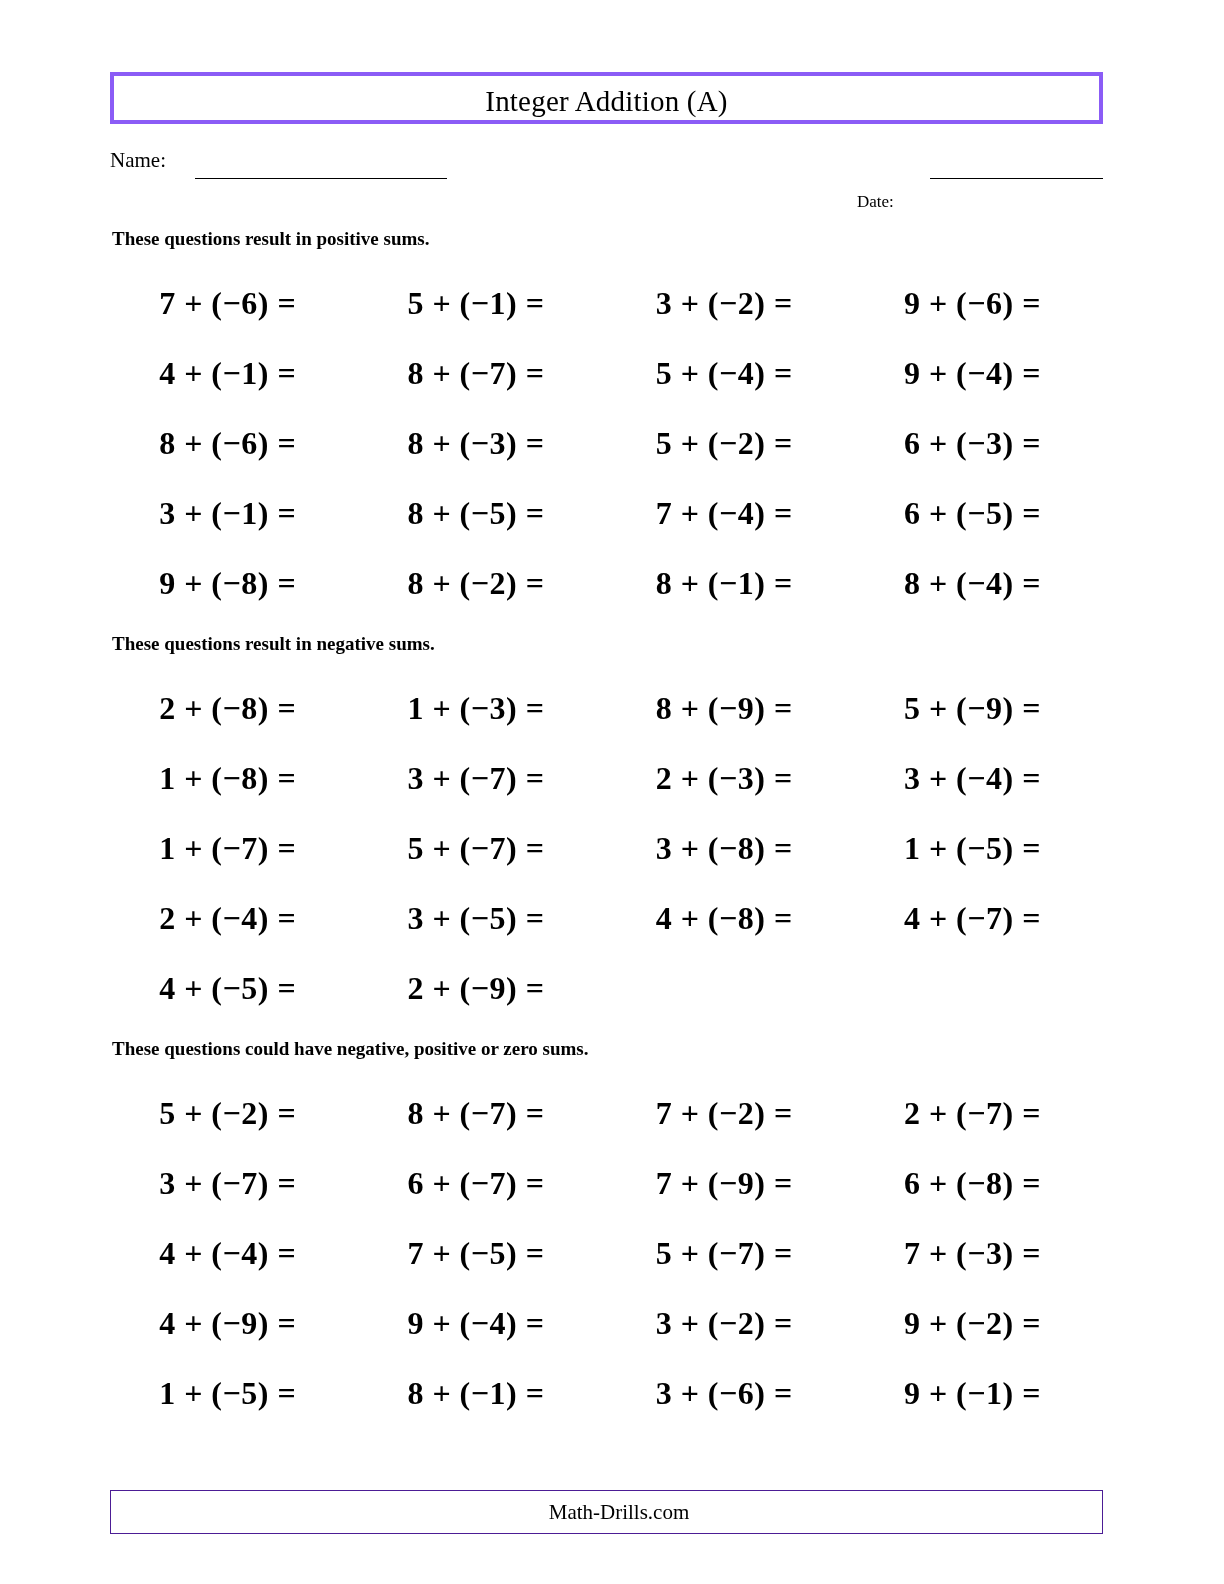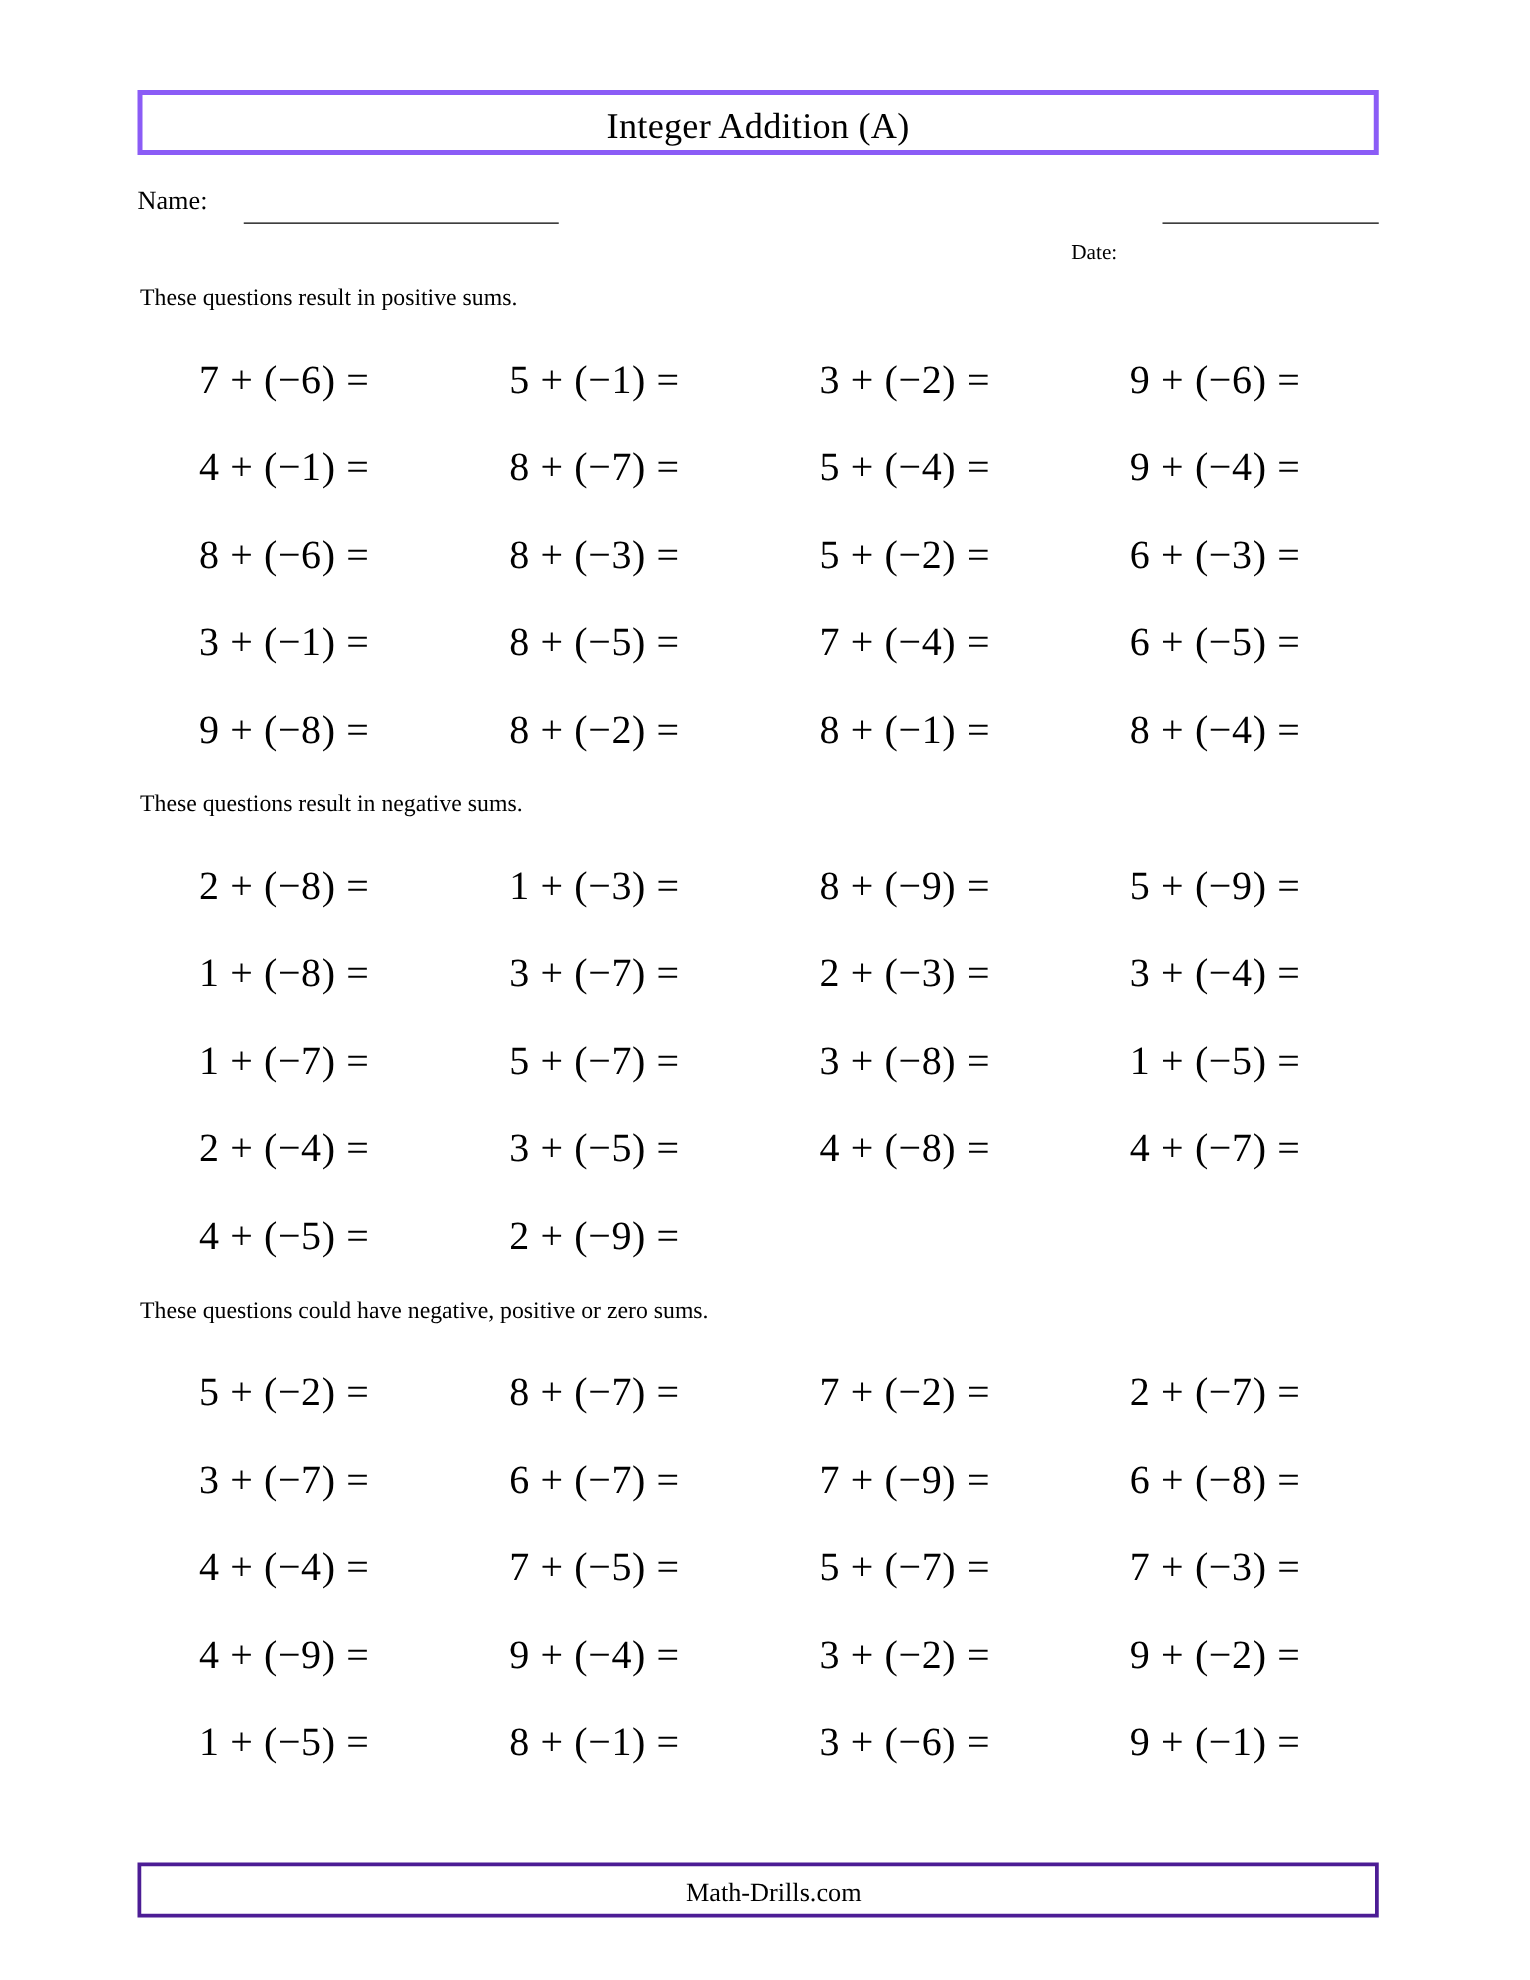--- a/index.html
+++ b/index.html
@@ -67,20 +67,21 @@
     left: 820px;
     top: 30px;
     width: 173px;
     border-bottom: 1.5px solid #000;
   }
 
   .section {
     position: absolute;
     left: 110px;
     width: 993px;
+    font-weight: bold;
   }
   .section-heading {
     font-size: 19px;
     margin: 0 0 0 2px;
   }
   .grid {
     margin-top: 18px;
     display: grid;
     grid-template-columns: repeat(4, 1fr);
     row-gap: 0;
@@ -103,21 +104,21 @@
   #section-positive { top: 228px; }
   #section-negative { top: 633px; }
   #section-mixed { top: 1038px; }
 
   .footer-box {
     position: absolute;
     left: 110px;
     top: 1490px;
     width: 993px;
     height: 44px;
-    border: 3px solid #4c1d95;
+    border: 1px solid #4c1d95;
     box-sizing: border-box;
     padding-left: 25px;
   }
   .footer-text {
     font-size: 21px;
     text-align: center;
     line-height: 42px;
   }
 </style>
 </head>

